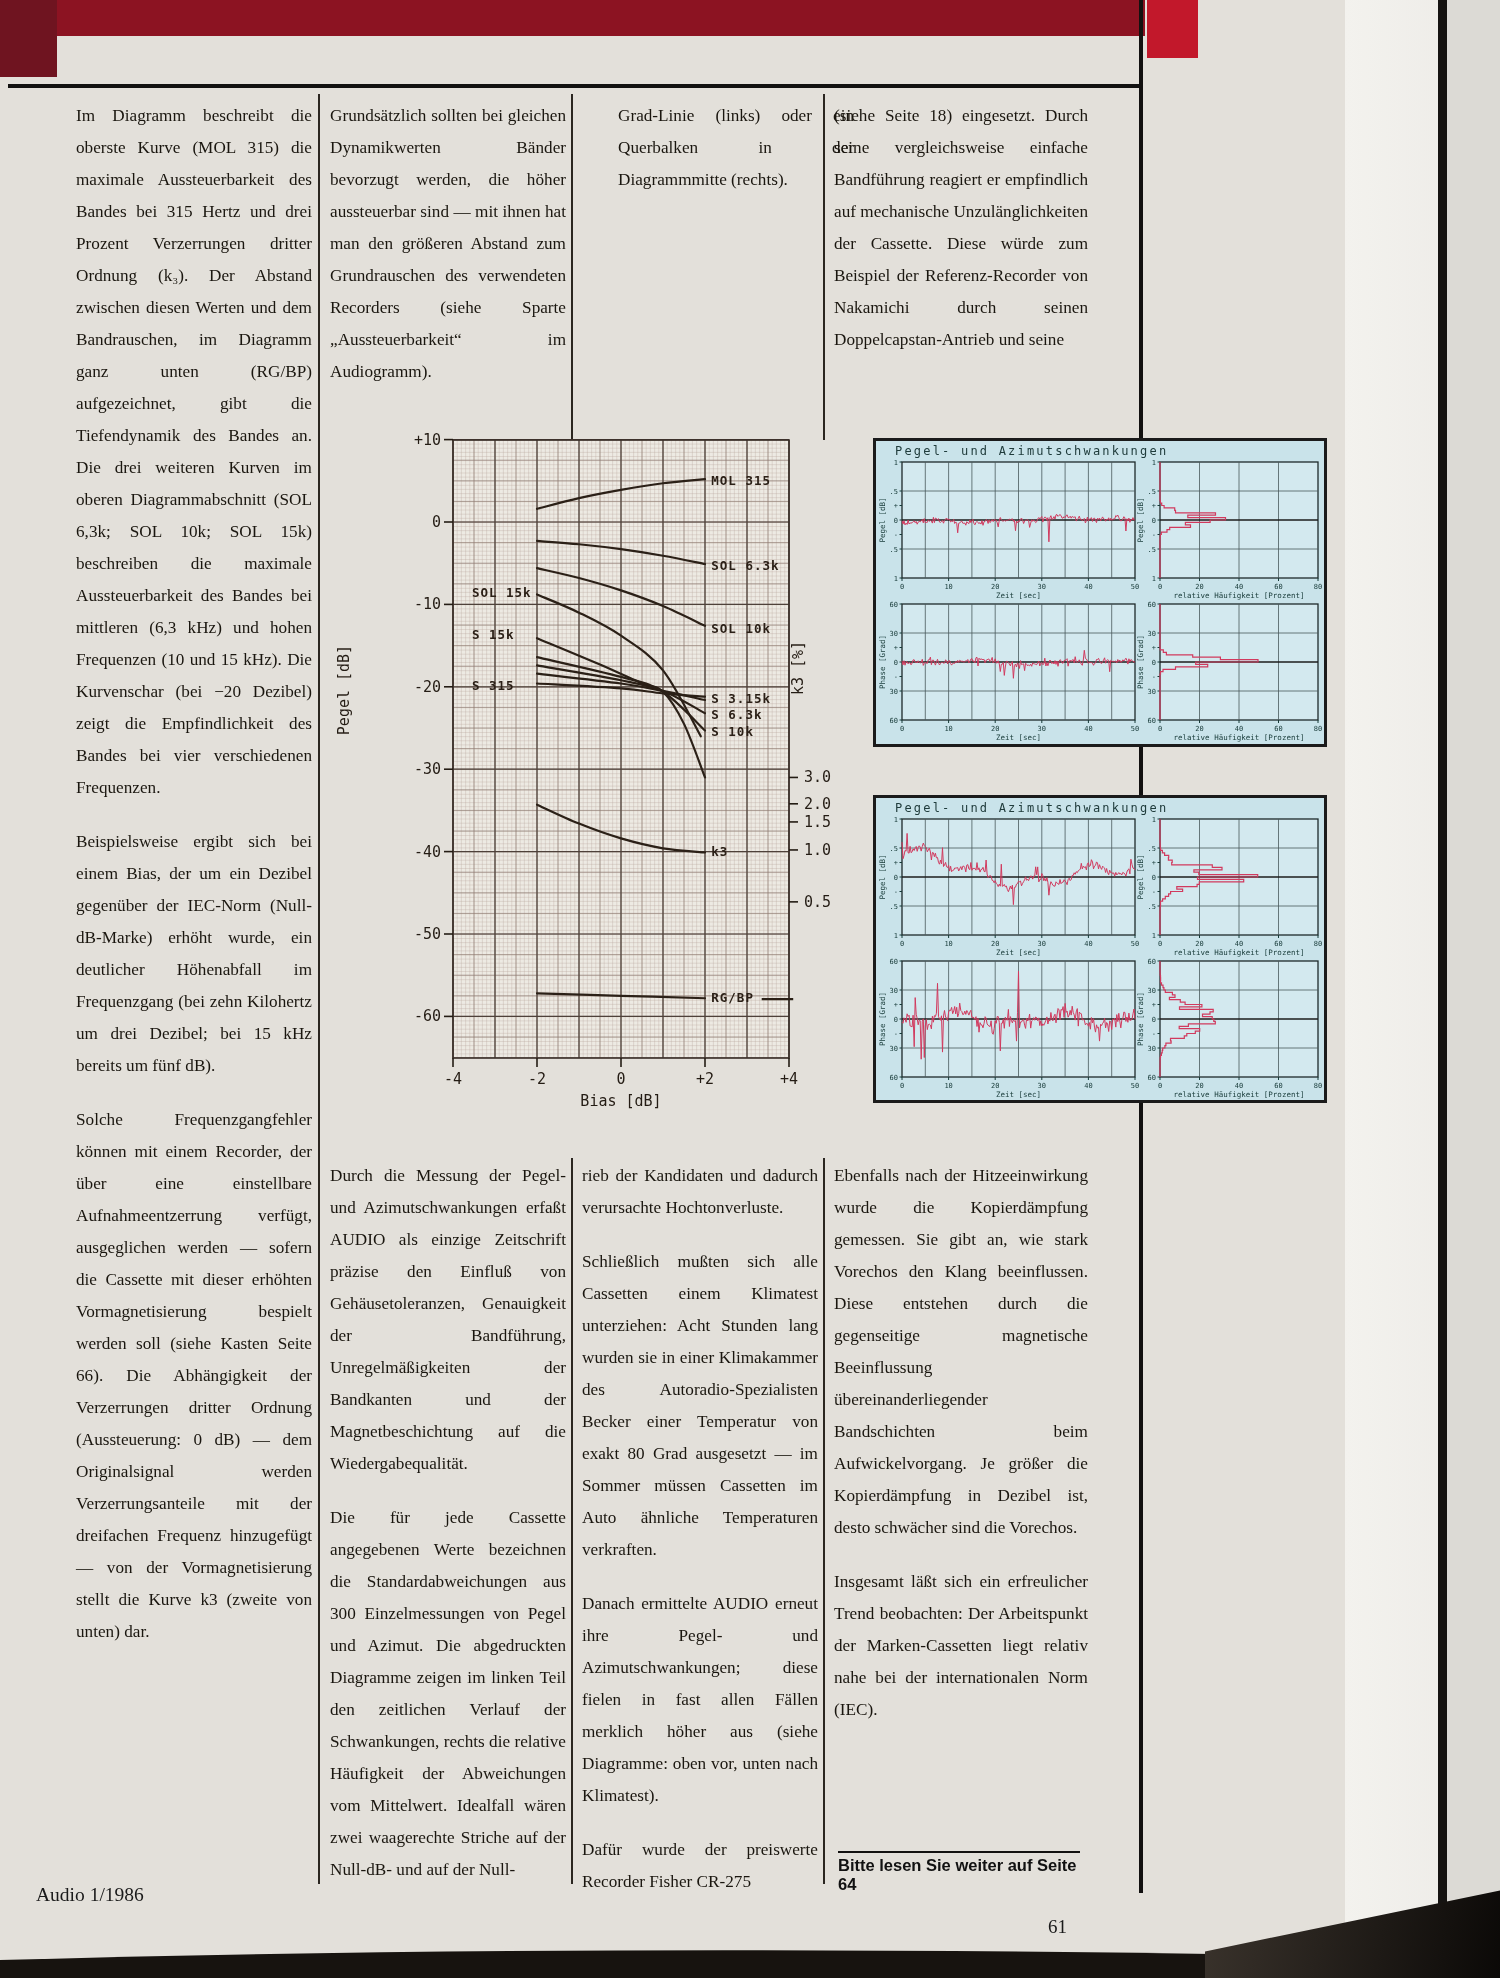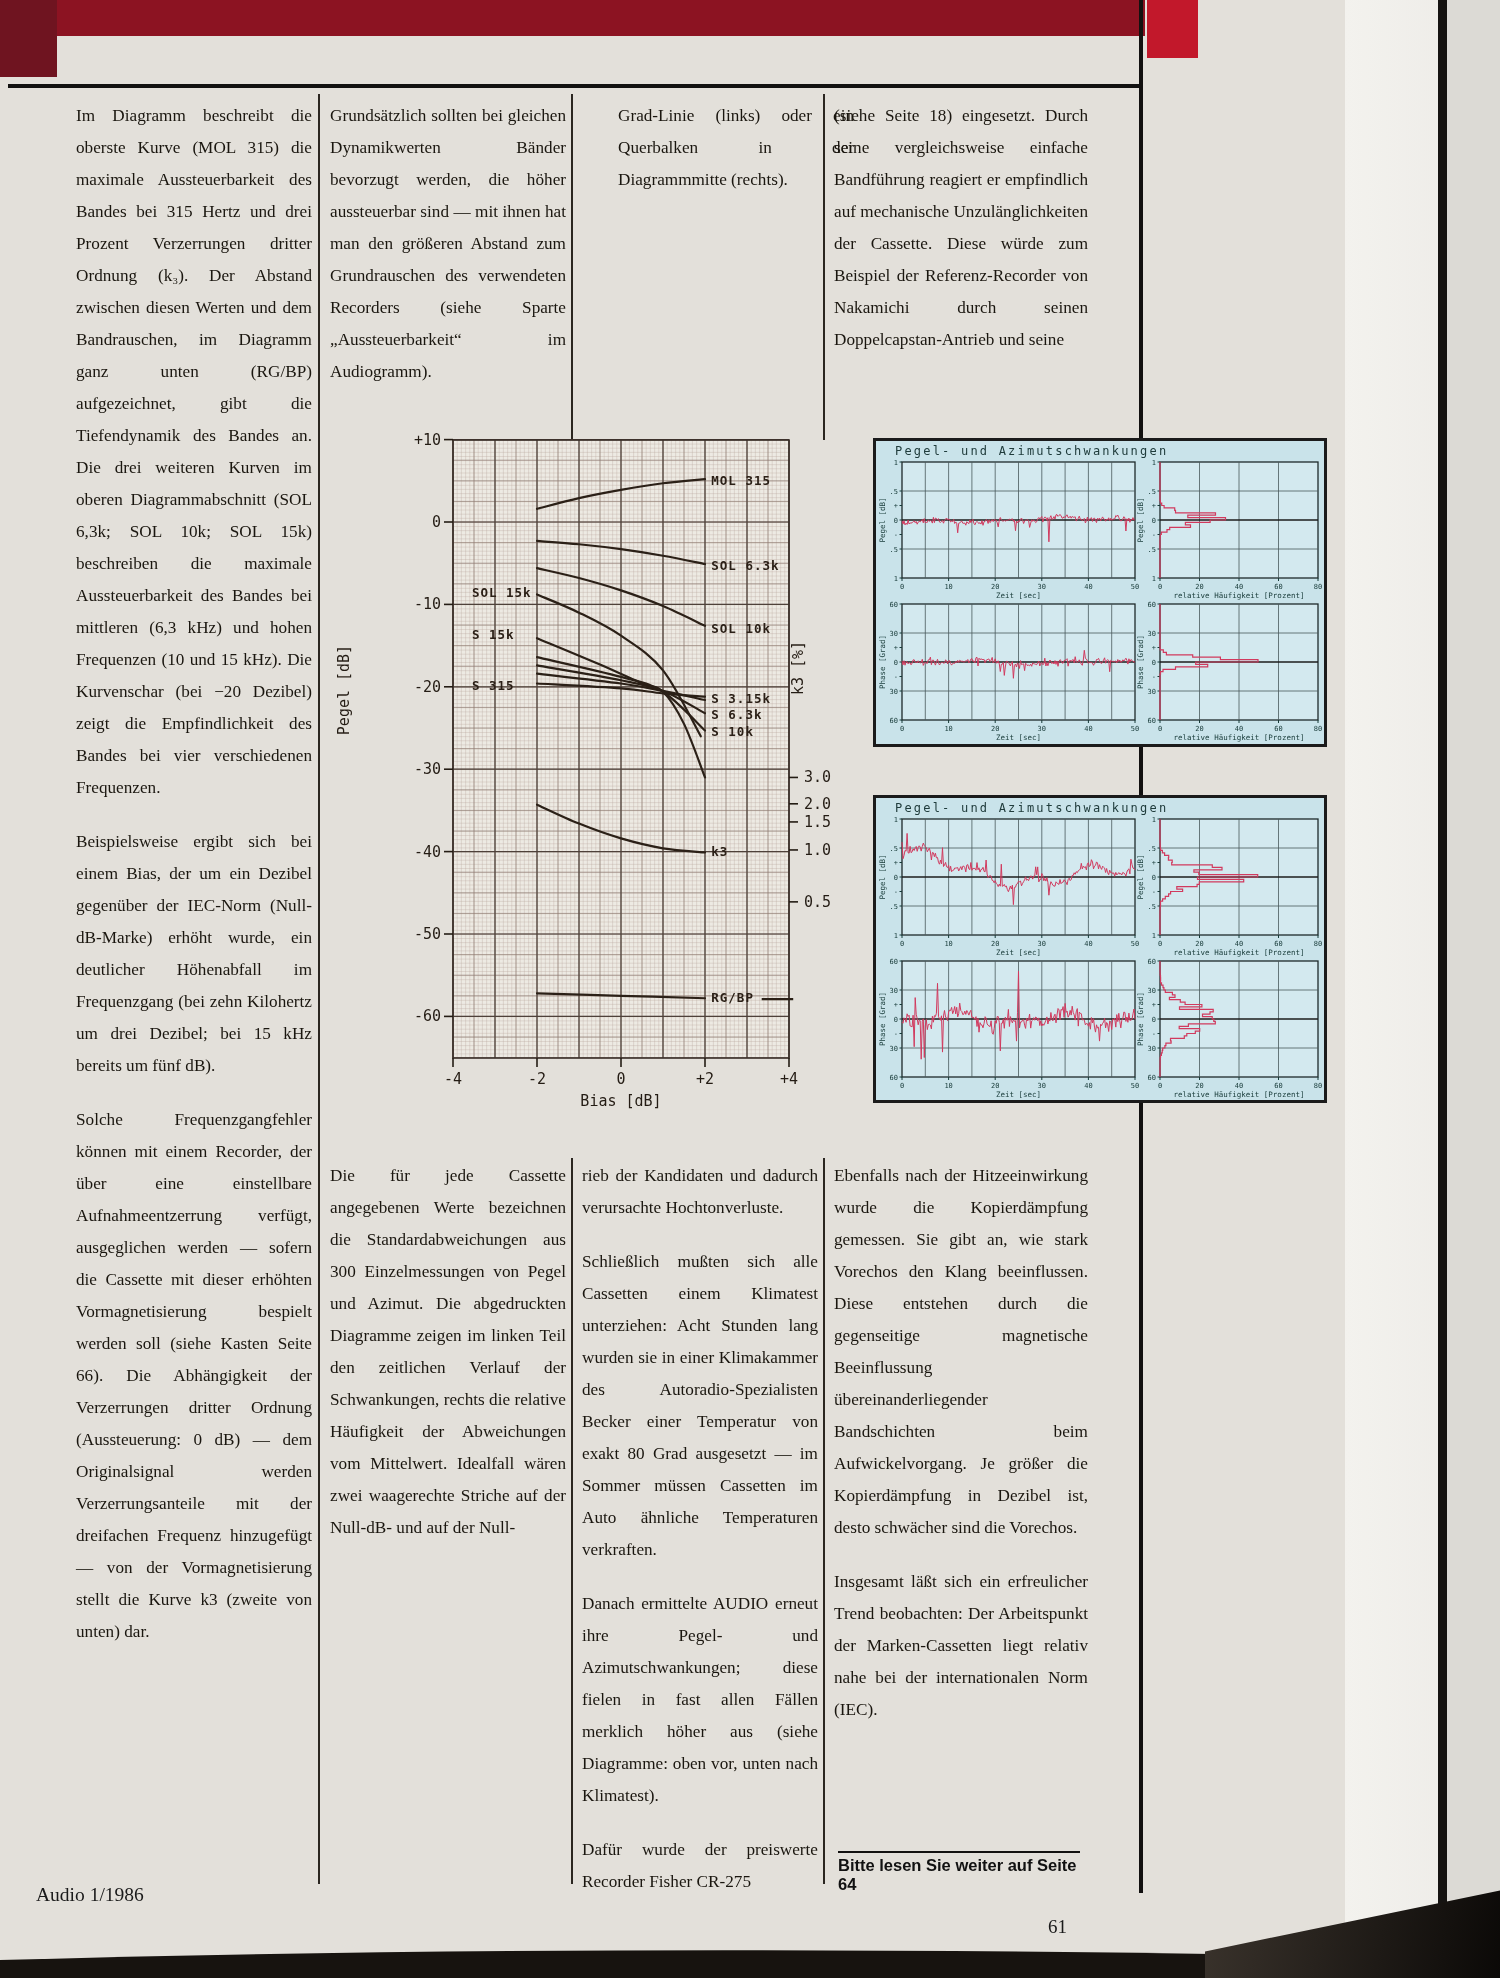--- a/index.html
+++ b/index.html
@@ -53,20 +53,21 @@
   <div class="col" style="left:330px;top:100px;width:236px;">
     <p>Grundsätzlich sollten bei gleichen Dynamikwerten Bänder bevorzugt werden, die höher aussteuerbar sind — mit ihnen hat man den größeren Abstand zum Grundrauschen des verwendeten Recorders (siehe Sparte „Aussteuerbarkeit“ im Audiogramm).</p>
   </div>
   <div class="col" style="left:582px;top:100px;width:236px;margin-left:36px;">
     <p>Grad-Linie (links) oder ein Querbalken in der Diagrammmitte (rechts).</p>
   </div>
   <div class="col" style="left:834px;top:100px;width:254px;">
     <p>(siehe Seite 18) eingesetzt. Durch seine vergleichsweise einfache Bandführung reagiert er empfindlich auf mechanische Unzulänglichkeiten der Cassette. Diese würde zum Beispiel der Referenz-Recorder von Nakamichi durch seinen Doppelcapstan-Antrieb und seine</p>
   </div>
   <div class="col" style="left:330px;top:1160px;width:236px;">
+    <p>Durch die Messung der Pegel- und Azimutschwankungen erfaßt AUDIO als einzige Zeitschrift präzise den Einfluß von Gehäusetoleranzen, Genauigkeit der Bandführung, Unregelmäßigkeiten der Bandkanten und der Magnetbeschichtung auf die Wiedergabequalität.</p>
     <p>Die für jede Cassette angegebenen Werte bezeichnen die Standardabweichungen aus 300 Einzelmessungen von Pegel und Azimut. Die abgedruckten Diagramme zeigen im linken Teil den zeitlichen Verlauf der Schwankungen, rechts die relative Häufigkeit der Abweichungen vom Mittelwert. Idealfall wären zwei waagerechte Striche auf der Null-dB- und auf der Null-</p>
   </div>
   <div class="col" style="left:558px;top:1160px;width:236px;margin-left:24px;">
     <p>rieb der Kandidaten und dadurch verursachte Hochtonverluste.</p>
     <p>Schließlich mußten sich alle Cassetten einem Klimatest unterziehen: Acht Stunden lang wurden sie in einer Klimakammer des Autoradio-Spezialisten Becker einer Temperatur von exakt 80 Grad ausgesetzt — im Sommer müssen Cassetten im Auto ähnliche Temperaturen verkraften.</p>
     <p>Danach ermittelte AUDIO erneut ihre Pegel- und Azimutschwankungen; diese fielen in fast allen Fällen merklich höher aus (siehe Diagramme: oben vor, unten nach Klimatest).</p>
     <p>Dafür wurde der preiswerte Recorder Fisher CR-275</p>
   </div>
   <div class="col" style="left:834px;top:1160px;width:254px;">
     <p>Ebenfalls nach der Hitzeeinwirkung wurde die Kopierdämpfung gemessen. Sie gibt an, wie stark Vorechos den Klang beeinflussen. Diese entstehen durch die gegenseitige magnetische Beeinflussung übereinanderliegender Bandschichten beim Aufwickelvorgang. Je größer die Kopierdämpfung in Dezibel ist, desto schwächer sind die Vorechos.</p>

